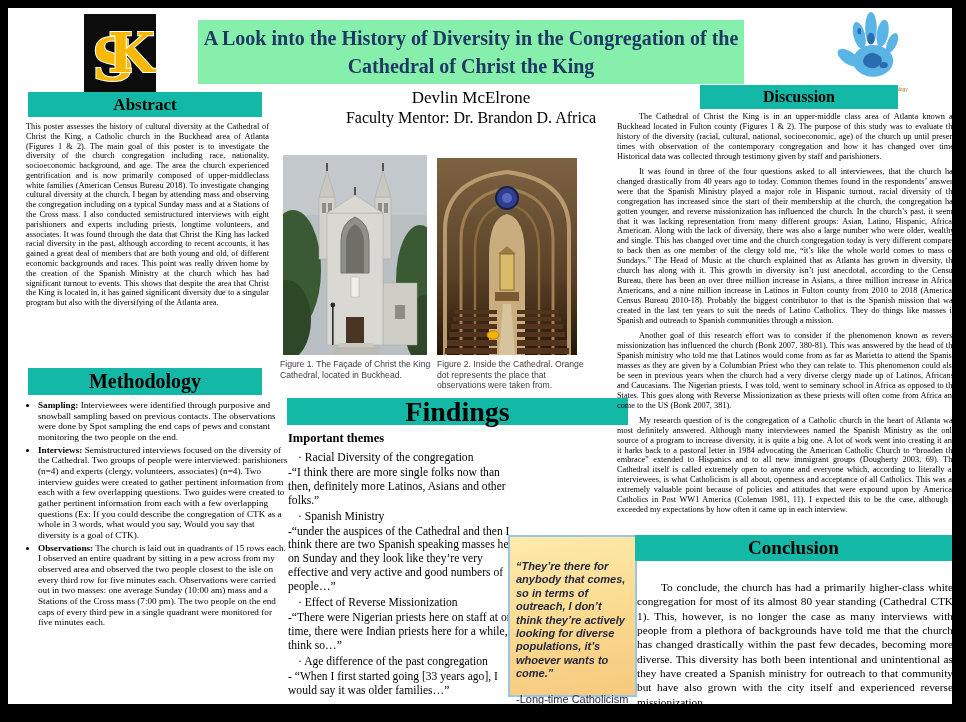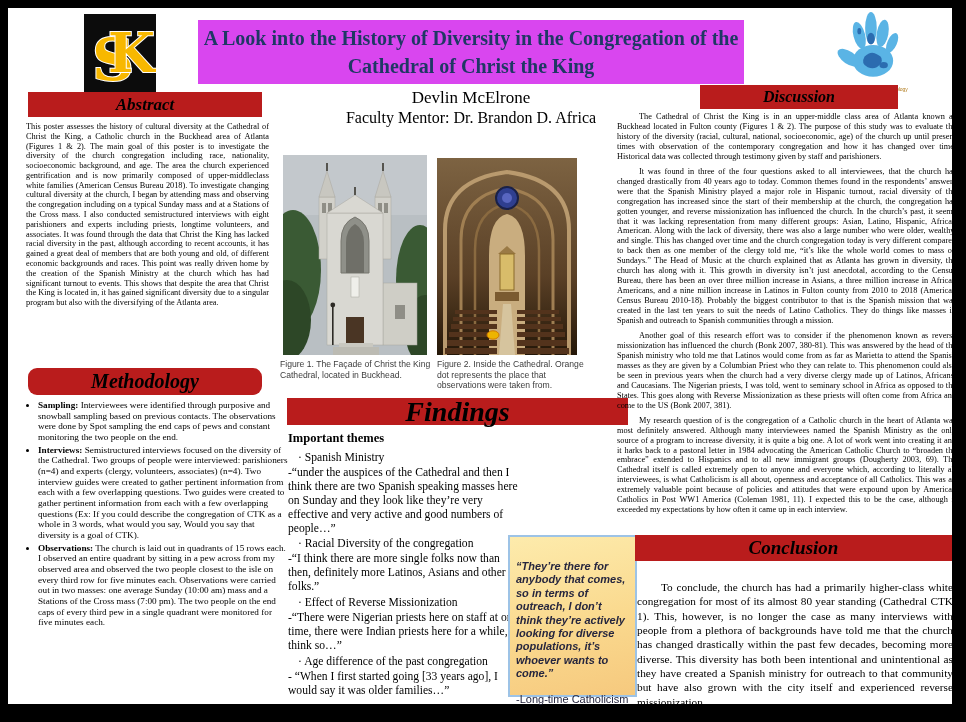--- a/index.html
+++ b/index.html
@@ -1,33 +1,33 @@
 <!DOCTYPE html>
 <html><head>
 <meta charset="utf-8">
 <style>
   html,body{margin:0;padding:0;background:#000;}
   body{width:966px;height:722px;position:relative;overflow:hidden;font-family:"Liberation Serif",serif;}
   .poster{position:absolute;left:8px;top:8px;width:944px;height:696px;background:#ffffff;}
   .abs{position:absolute;}
-  .gold-bar{position:absolute;background:#b91c1c;display:flex;align-items:center;justify-content:center;
-    font-family:"Liberation Serif",serif;font-weight:bold;color:#000;font-style:italic;}
+  .gold-bar{position:absolute;background:#14b8a6;display:flex;align-items:center;justify-content:center;
+    font-family:"Liberation Serif",serif;font-weight:bold;color:#000;}
   
   .ksu-logo{left:76px;top:6px;width:72px;height:84px;}
-  .title-bar{left:190px;top:12px;width:546px;height:64px;background:#d946ef;text-align:center;
+  .title-bar{left:190px;top:12px;width:546px;height:64px;background:#86efac;text-align:center;
     color:#1F3864;font-weight:bold;font-size:20px;line-height:28px;padding-top:4px;box-sizing:border-box;}
   .authors{left:190px;top:80px;width:546px;text-align:center;color:#000;}
   .author-name{font-size:17px;line-height:20px;}
   .mentor{font-size:16px;line-height:19px;}
   .handprint{left:814px;top:2px;width:100px;height:86px;text-align:center;}
   .hp-caption{font-family:"Liberation Sans",sans-serif;font-size:5px;color:#b07a1a;line-height:6px;}
   
   .abstract-h{left:20px;top:84px;width:234px;height:25px;font-size:17px;}
   .abstract-body{left:18px;top:114px;width:243px;font-size:8.3px;line-height:1.18;text-align:justify;color:#000;}
-  .methodology-h{left:20px;top:360px;width:234px;height:27px;font-size:20px;border-radius:9px;}
+  .methodology-h{left:20px;top:360px;width:234px;height:27px;font-size:20px;}
   .methodology-list{left:16px;top:392px;width:250px;margin:0;padding:0 0 0 14px;font-size:9.2px;line-height:1.16;color:#000;}
   .methodology-list li{margin-bottom:2px;}
   
   .fig1{left:275px;top:147px;width:144px;height:200px;}
   .fig2{left:429px;top:150px;width:140px;height:197px;}
   .fig-caption{font-family:Liberation Sans, sans-serif;font-size:8.6px;line-height:1.25;color:#3c3c3c;}
   .cap1{left:272px;top:351px;width:152px;}
   .cap2{left:429px;top:351px;width:158px;}
   .findings-h{left:279px;top:390px;width:341px;height:27px;font-size:28px;}
   .important-themes{left:280px;top:423px;width:240px;font-size:12.5px;font-weight:bold;color:#000;}
@@ -171,26 +171,26 @@
       </g>
       <ellipse cx="56" cy="177" rx="6" ry="4.2" fill="#EDB400" stroke="#d07800" stroke-width="1"></ellipse>
     </svg>
   </div>
   <div class="abs fig-caption cap2">Figure 2. Inside the Cathedral. Orange dot represents the place that observations were taken from.</div>
 
   <div class="gold-bar findings-h">Findings</div>
   <div class="abs important-themes">Important themes</div>
   <div class="abs findings-list">
     <div class="theme">
+      <div class="theme-title">Racial Diversity of the congregation</div>
+      <div class="theme-quote">-“I think there are more single folks now than then, definitely more Latinos, Asians and other folks.”</div>
+    </div>
+    <div class="theme">
       <div class="theme-title">Spanish Ministry</div>
       <div class="theme-quote">-“under the auspices of the Cathedral and then I think there are two Spanish speaking masses here on Sunday and they look like they’re very effective and very active and good numbers of people…”</div>
-    </div>
-    <div class="theme">
-      <div class="theme-title">Racial Diversity of the congregation</div>
-      <div class="theme-quote">-“I think there are more single folks now than then, definitely more Latinos, Asians and other folks.”</div>
     </div>
     <div class="theme">
       <div class="theme-title">Effect of Reverse Missionization</div>
       <div class="theme-quote">-“There were Nigerian priests here on staff at one time, there were Indian priests here for a while, I think so…”</div>
     </div>
     <div class="theme">
       <div class="theme-title">Age difference of the past congregation</div>
       <div class="theme-quote">- “When I first started going [33 years ago], I would say it was older families…”</div>
     </div>
   </div>

